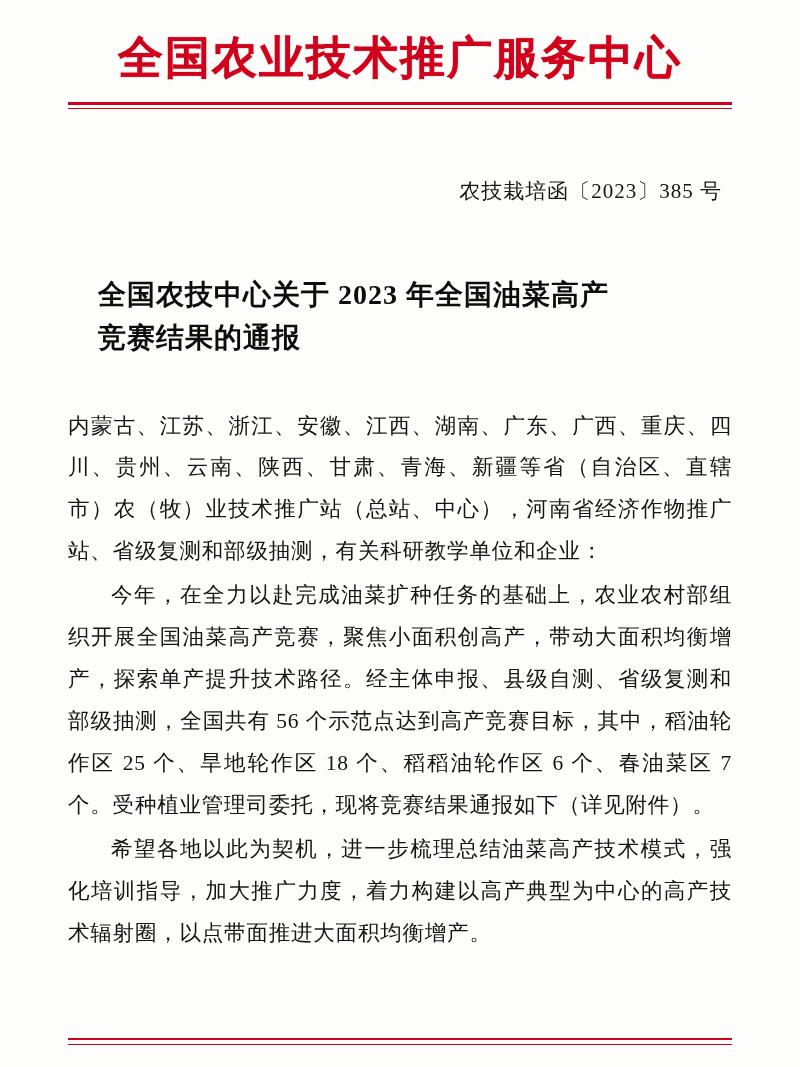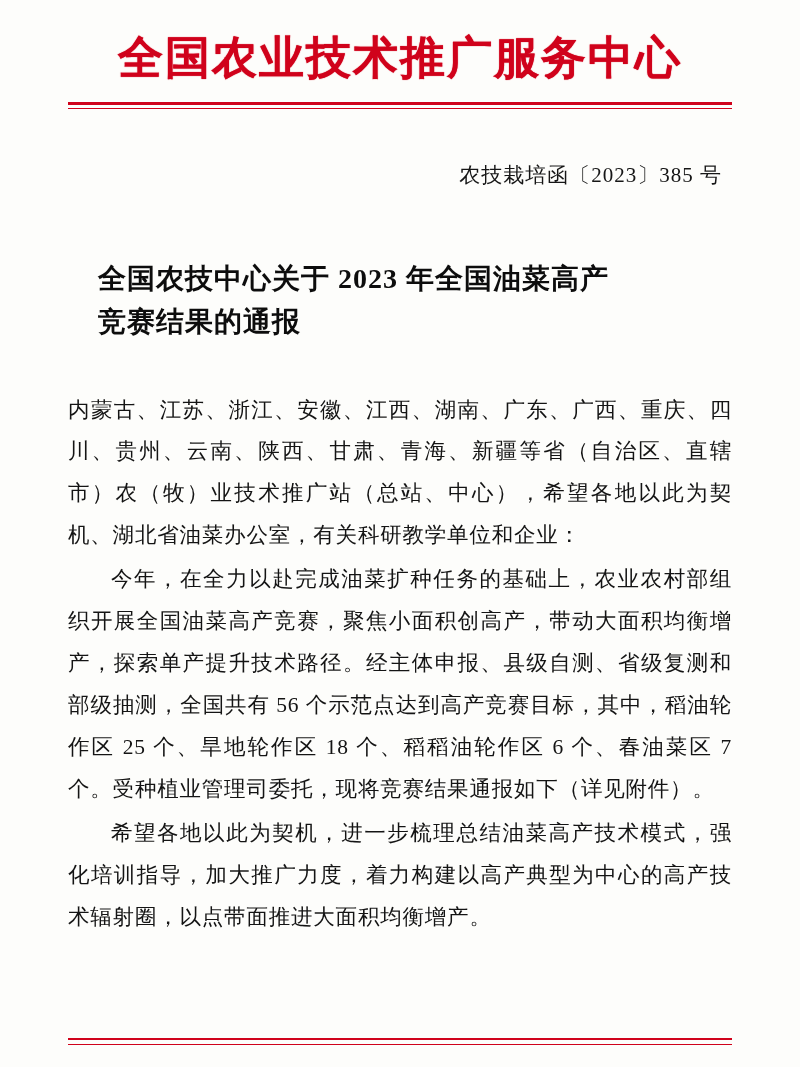--- a/index.html
+++ b/index.html
@@ -44,21 +44,21 @@
     background: #d0021b;
     width: 100%;
   }
   .letterhead-rule.thin {
     height: 1px;
     margin-top: 3px;
   }
 
   
   .docnum-row {
-    margin-top: 52px;
+    margin-top: 68px;
     text-align: right;
     padding-right: 10px;
   }
   .docnum {
     font-size: 21px;
     letter-spacing: 1px;
     color: #161616;
   }
 
   
@@ -122,21 +122,21 @@
   <div class="docnum-row">
     <span class="docnum">农技栽培函〔2023〕385 号</span>
   </div>
 
   <div class="doc-title">
     <span class="line">全国农技中心关于 2023 年全国油菜高产</span>
     <span class="line">竞赛结果的通报</span>
   </div>
 
   <div class="body-text">
-    <p class="para">内蒙古、江苏、浙江、安徽、江西、湖南、广东、广西、重庆、四川、贵州、云南、陕西、甘肃、青海、新疆等省（自治区、直辖市）农（牧）业技术推广站（总站、中心），希望各地以此为契机、湖北省油菜办公室，有关科研教学单位和企业：</p>
+    <p class="para">内蒙古、江苏、浙江、安徽、江西、湖南、广东、广西、重庆、四川、贵州、云南、陕西、甘肃、青海、新疆等省（自治区、直辖市）农（牧）业技术推广站（总站、中心），河南省经济作物推广站、省级复测和部级抽测，有关科研教学单位和企业：</p>
     <p class="para indent">今年，在全力以赴完成油菜扩种任务的基础上，农业农村部组织开展全国油菜高产竞赛，聚焦小面积创高产，带动大面积均衡增产，探索单产提升技术路径。经主体申报、县级自测、省级复测和部级抽测，全国共有 56 个示范点达到高产竞赛目标，其中，稻油轮作区 25 个、旱地轮作区 18 个、稻稻油轮作区 6 个、春油菜区 7 个。受种植业管理司委托，现将竞赛结果通报如下（详见附件）。</p>
     <p class="para indent">希望各地以此为契机，进一步梳理总结油菜高产技术模式，强化培训指导，加大推广力度，着力构建以高产典型为中心的高产技术辐射圈，以点带面推进大面积均衡增产。</p>
   </div>
 
   <div class="footer-rules">
     <div class="footer-rule"></div>
     <div class="footer-rule thin"></div>
   </div>
 
 </div>

